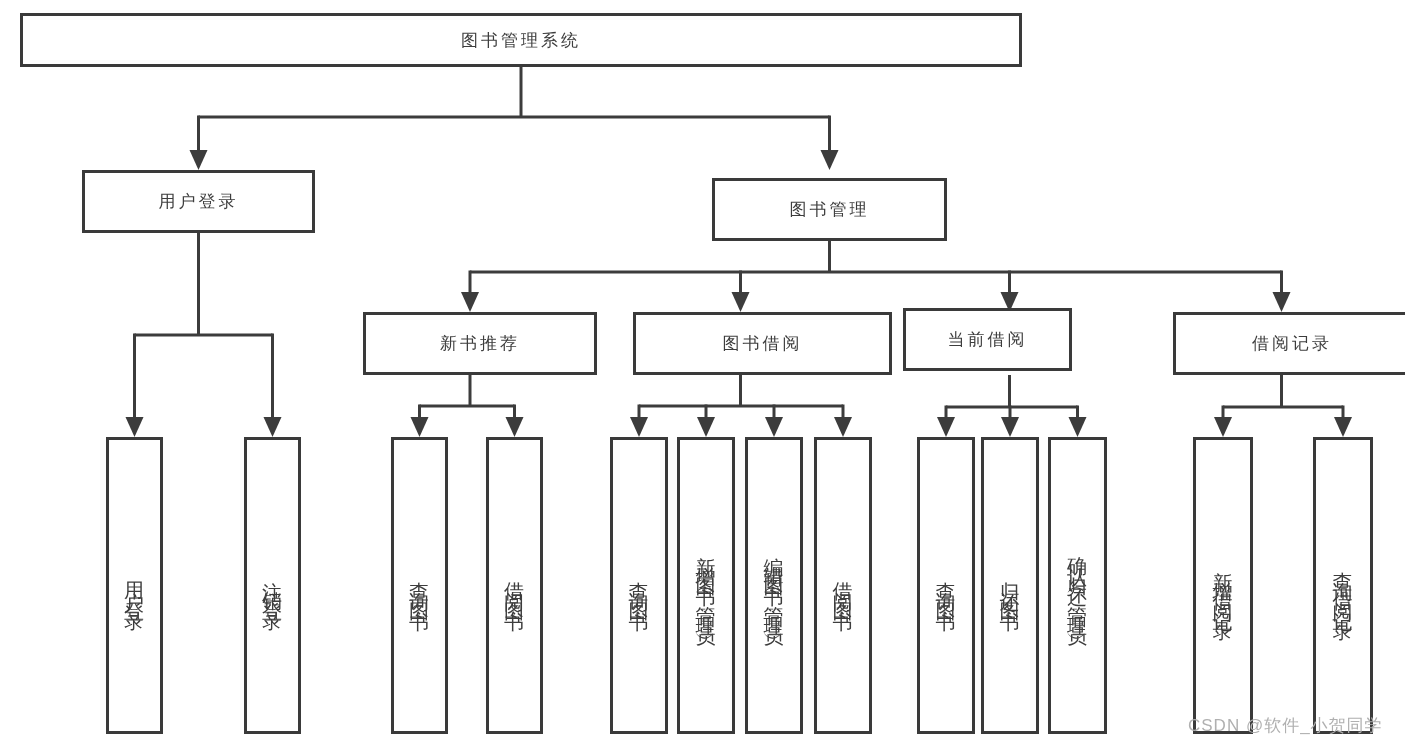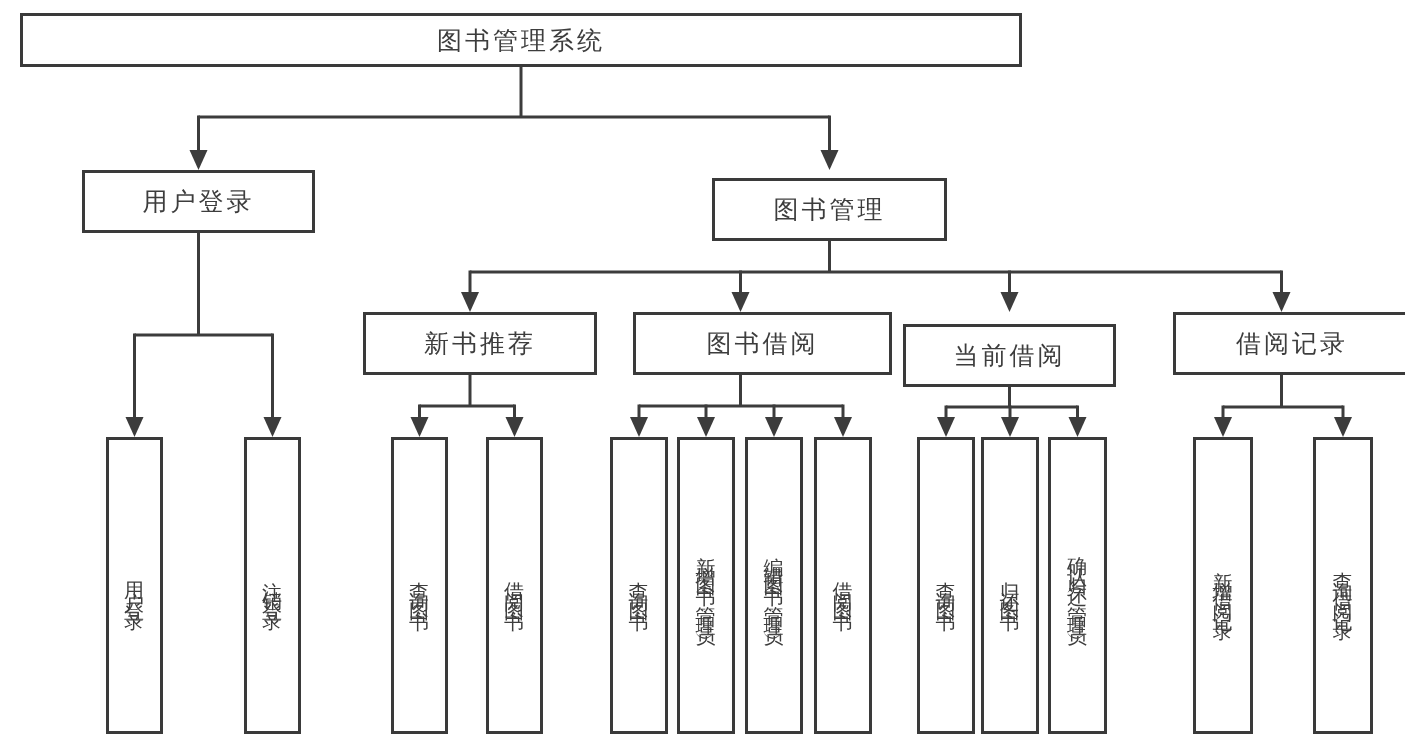--- a/index.html
+++ b/index.html
@@ -24,21 +24,21 @@
     position: absolute;
     box-sizing: border-box;
     border: 3px solid #3a3a3a;
     background: #ffffff;
     display: flex;
     align-items: center;
     justify-content: center;
     color: #3d3d3d;
   }
   .node.h span {
-    font-size: 25px;
+    font-size: 17px;
     letter-spacing: 3px;
     white-space: nowrap;
     color: #3d3d3d;
   }
   .node.v span {
     writing-mode: vertical-rl;
     text-orientation: mixed;
     font-size: 20px;
     letter-spacing: 10px;
     line-height: 1;
@@ -147,21 +147,21 @@
   <div class="node h" style="left:712px;top:178px;width:235px;height:63px">
     <span>图书管理</span>
   </div>
 
   <div class="node h" style="left:363px;top:312px;width:234px;height:63px">
     <span>新书推荐</span>
   </div>
   <div class="node h" style="left:633px;top:312px;width:259px;height:63px">
     <span>图书借阅</span>
   </div>
-  <div class="node h" style="left:903px;top:324px;width:213px;height:63px">
+  <div class="node h" style="left:903px;top:308px;width:169px;height:63px">
     <span>当前借阅</span>
   </div>
   <div class="node h" style="left:1173px;top:312px;width:238px;height:63px">
     <span>借阅记录</span>
   </div>
 
   <div class="node v" style="left:106px;top:437px;width:57px;height:297px">
     <span>用户登录</span>
   </div>
   <div class="node v" style="left:244px;top:437px;width:57px;height:297px">
@@ -194,14 +194,15 @@
   <div class="node v" style="left:1048px;top:437px;width:59px;height:297px">
     <span>确认归还（管理员）</span>
   </div>
   <div class="node v" style="left:1193px;top:437px;width:60px;height:297px">
     <span>新增借阅记录</span>
   </div>
   <div class="node v" style="left:1313px;top:437px;width:60px;height:297px">
     <span>查询借阅记录</span>
   </div>
 
+  <div class="watermark">CSDN @软件_小贺同学</div>
 
 </div>
 
 </body></html>

